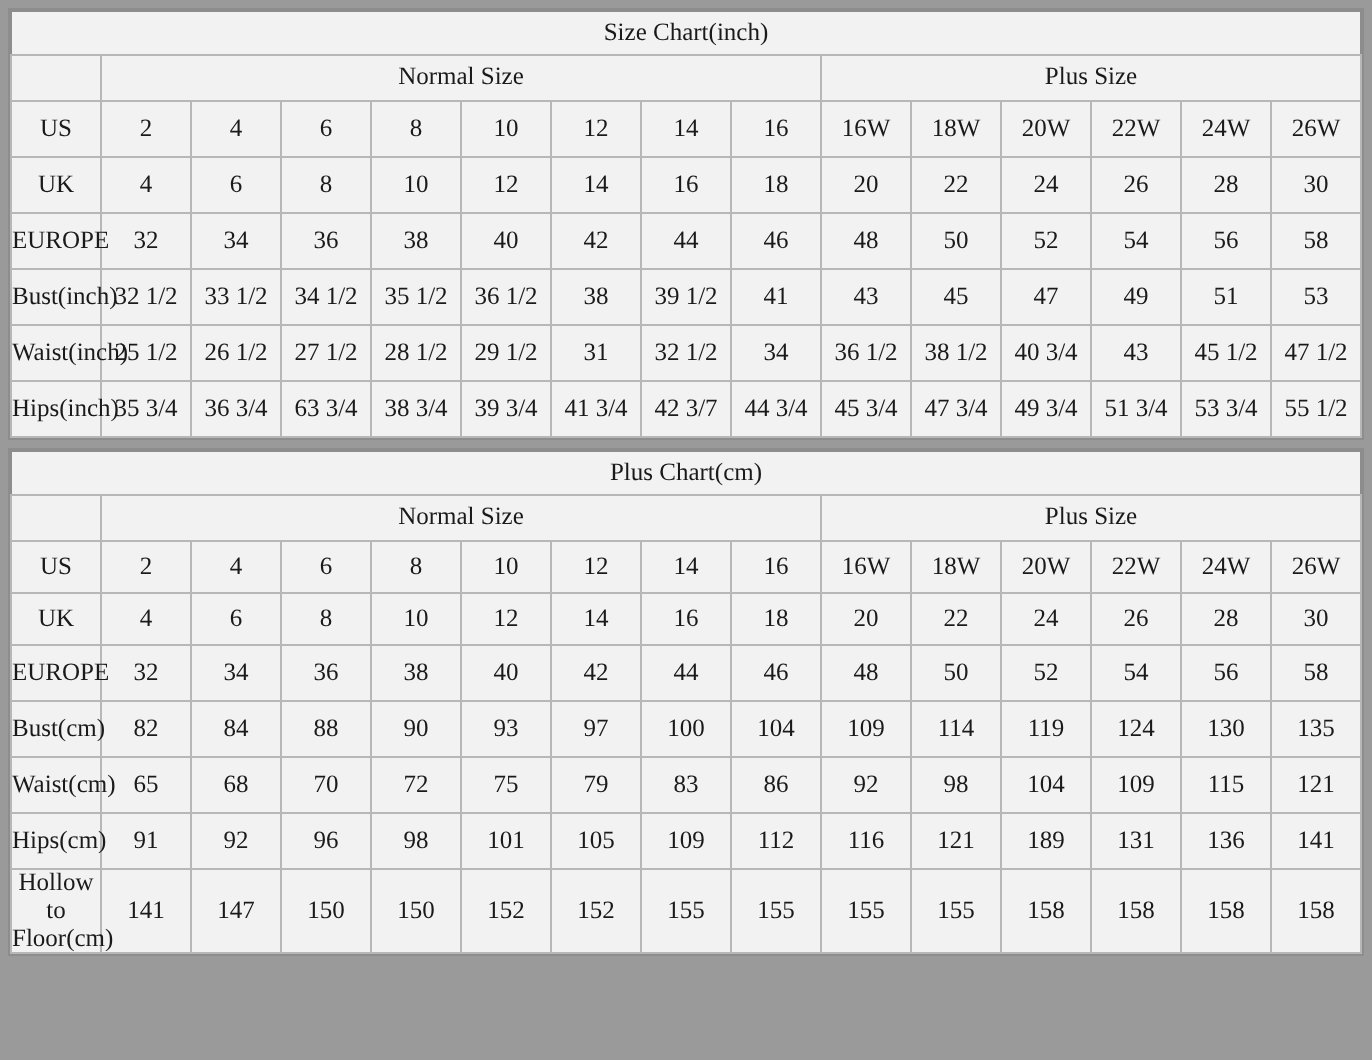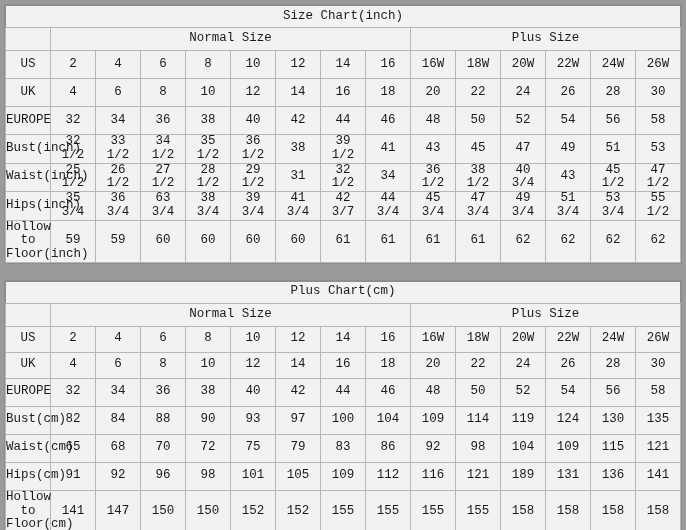--- a/index.html
+++ b/index.html
@@ -13,22 +13,21 @@
     font-family: "Liberation Serif", serif;
     overflow: hidden;
   }
   .page {
     width: 686px;
     height: 530px;
     box-sizing: border-box;
     padding: 4px 4px 2px 4px;
     display: flex;
     flex-direction: column;
-    gap: 16px;
-    font-family: Liberation Mono, monospace;
+    gap: 4px;
   }
   .chart-block {
     background: #f2f2f2;
     border: 1px solid #8d8d8d;
     box-sizing: border-box;
   }
   table.size-table {
     border-collapse: collapse;
     width: 100%;
     table-layout: fixed;
@@ -180,37 +179,20 @@
           <td class="data-cell">39 3/4</td>
           <td class="data-cell">41 3/4</td>
           <td class="data-cell">42 3/7</td>
           <td class="data-cell">44 3/4</td>
           <td class="data-cell">45 3/4</td>
           <td class="data-cell">47 3/4</td>
           <td class="data-cell">49 3/4</td>
           <td class="data-cell">51 3/4</td>
           <td class="data-cell">53 3/4</td>
           <td class="data-cell">55 1/2</td>
-        </tr>
-        <tr class="h-tall">
-          <td class="rowlabel-cell first-col">Hollow to Floor(inch)</td>
-          <td class="data-cell">59</td>
-          <td class="data-cell">59</td>
-          <td class="data-cell">60</td>
-          <td class="data-cell">60</td>
-          <td class="data-cell">60</td>
-          <td class="data-cell">60</td>
-          <td class="data-cell">61</td>
-          <td class="data-cell">61</td>
-          <td class="data-cell">61</td>
-          <td class="data-cell">61</td>
-          <td class="data-cell">62</td>
-          <td class="data-cell">62</td>
-          <td class="data-cell">62</td>
-          <td class="data-cell">62</td>
         </tr>
       </tbody>
     </table>
   </div>
 
   <div class="chart-block">
     <table class="size-table">
       <tbody>
         <tr>
           <td class="title-cell" colspan="15">Plus Chart(cm)</td>

